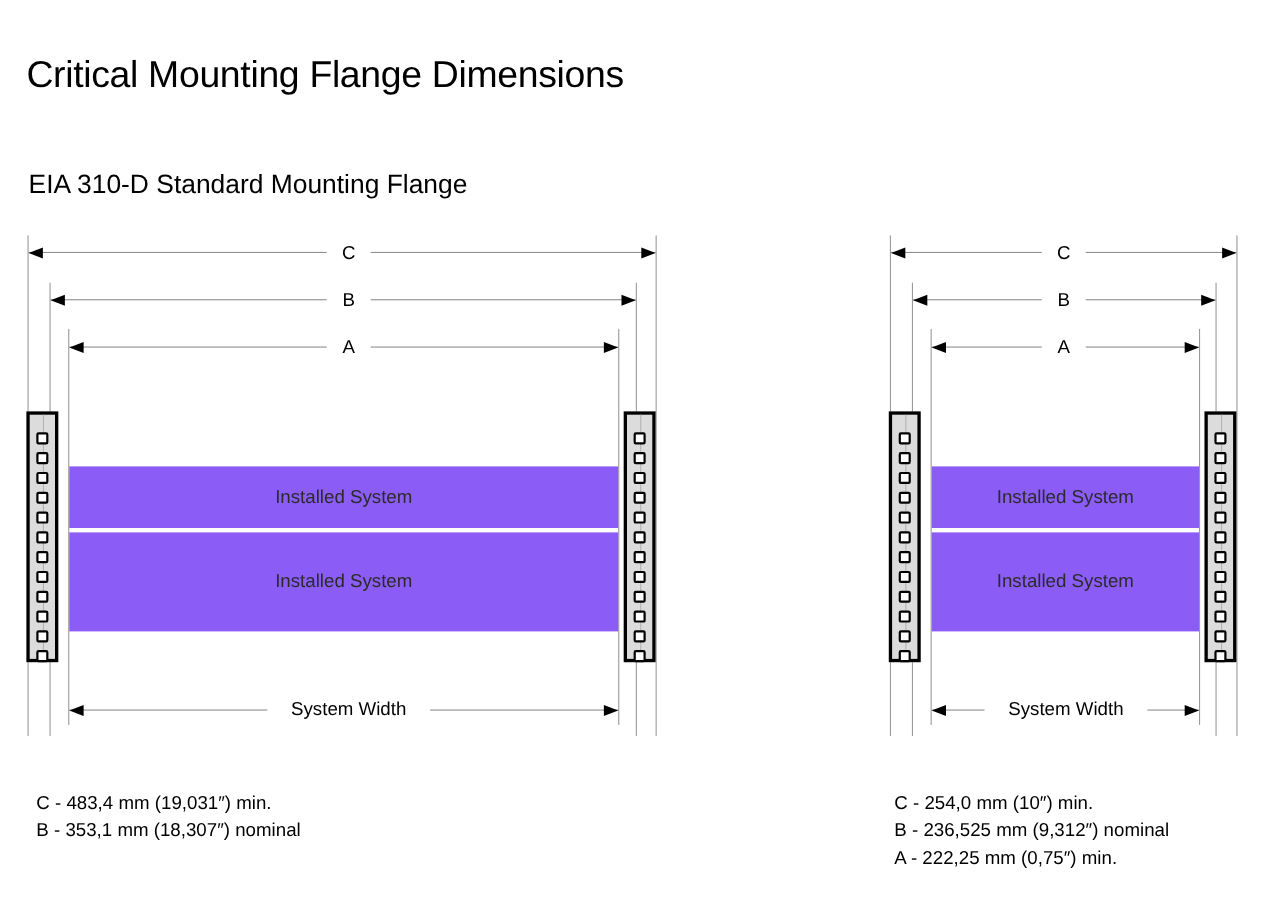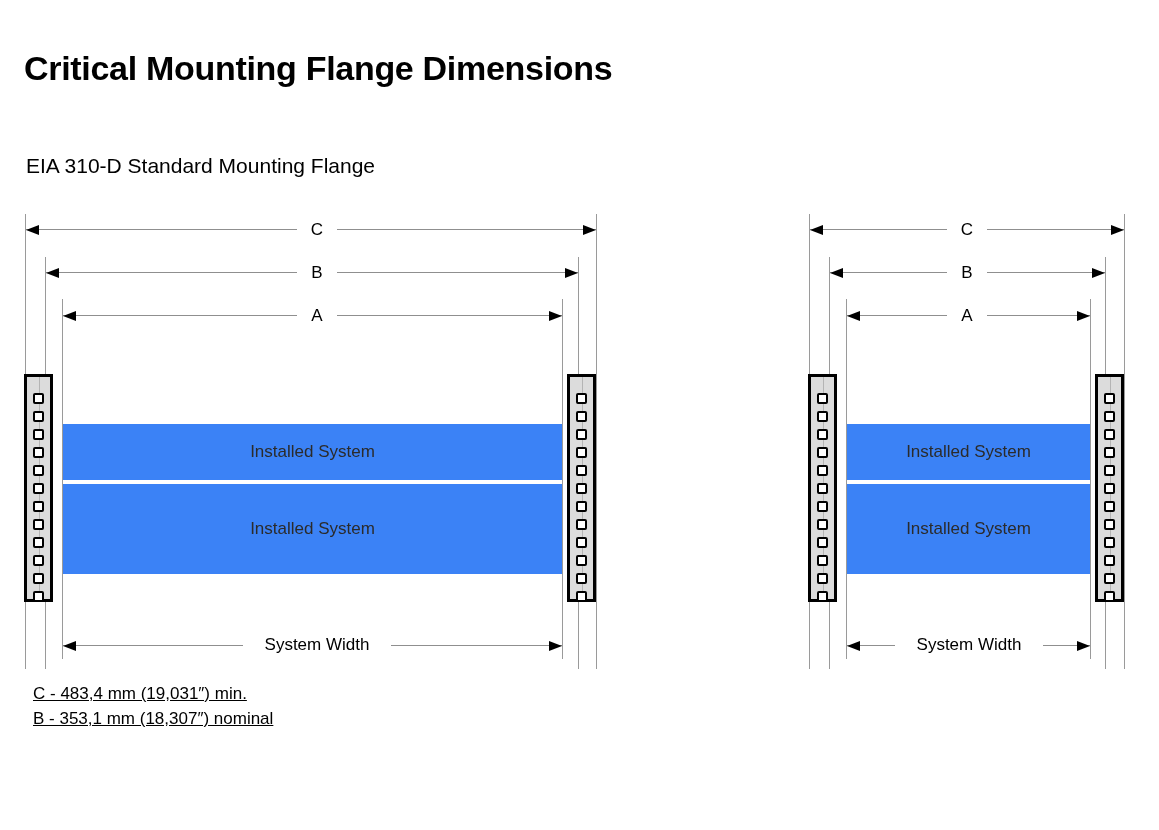--- a/index.html
+++ b/index.html
@@ -9,26 +9,26 @@
     background:#ffffff;
     font-family:"Liberation Sans", sans-serif;
     color:#000000;
     position:relative;
     overflow:hidden;
   }
 
   
   .page-title{
     position:absolute; left:24px; top:49px;
-    font-size:34px; font-weight:bold; letter-spacing:-0.3px;
+    font-size:34px; font-weight:normal; letter-spacing:-0.3px;
     white-space:nowrap;
   }
   .section-subtitle{
     position:absolute; left:26px; top:154px;
-    font-size:21px; font-weight:normal; white-space:nowrap;
+    font-size:24px; font-weight:normal; white-space:nowrap;
   }
 
   
   .diagram{ position:absolute; top:0; left:0; width:1159px; height:830px; }
 
   
   .ext-line{            
     position:absolute; width:1px; background:#9a9a9a;
   }
   .dim-line{            
@@ -66,21 +66,21 @@
     background:#ffffff;
     border:2.5px solid #000000;
     border-radius:2px;
     margin-bottom:7px;
     flex:0 0 auto;
   }
 
   
   .sys-bar{
     position:absolute;
-    background:#3b82f6;
+    background:#8b5cf6;
     display:flex; align-items:center; justify-content:center;
     font-size:17px; color:#2b2b2b;
   }
 
   
   .caption{
     position:absolute; font-size:17px; line-height:25px; white-space:nowrap;
   }
   .caption div{ white-space:nowrap; }
 </style>
@@ -152,21 +152,21 @@
     <div class="hole"></div>
     <div class="hole"></div>
     <div class="hole"></div>
   </div>
 
   <div class="dim-line" style="left:63px; top:645px; width:499px;"></div>
   <div class="arrow left" style="left:63px;  top:641px;"></div>
   <div class="arrow right" style="left:549px; top:641px;"></div>
   <div class="dim-label" style="left:243px; top:635px; width:148px;">System Width</div>
 
-  <div class="caption" style="left:33px; top:681px;text-decoration:underline;">
+  <div class="caption" style="left:33px; top:717px;">
     <div>C - 483,4 mm (19,031″) min.</div>
     <div>B - 353,1 mm (18,307″) nominal</div>
   </div>
 </div>
 
 <div class="diagram">
 
   <div class="ext-line" style="left:809px; top:214px; height:455px;"></div>
   <div class="ext-line" style="left:829px; top:257px; height:412px;"></div>
   <div class="ext-line" style="left:846px; top:299px; height:360px;"></div>
@@ -227,13 +227,18 @@
     <div class="hole"></div>
     <div class="hole"></div>
     <div class="hole"></div>
   </div>
 
   <div class="dim-line" style="left:847px; top:645px; width:243px;"></div>
   <div class="arrow left" style="left:847px;  top:641px;"></div>
   <div class="arrow right" style="left:1077px; top:641px;"></div>
   <div class="dim-label" style="left:895px; top:635px; width:148px;">System Width</div>
 
+  <div class="caption" style="left:813px; top:717px;">
+    <div>C - 254,0 mm (10″) min.</div>
+    <div>B - 236,525 mm (9,312″) nominal</div>
+    <div>A - 222,25 mm (0,75″) min.</div>
+  </div>
 </div>
 
 </body></html>

